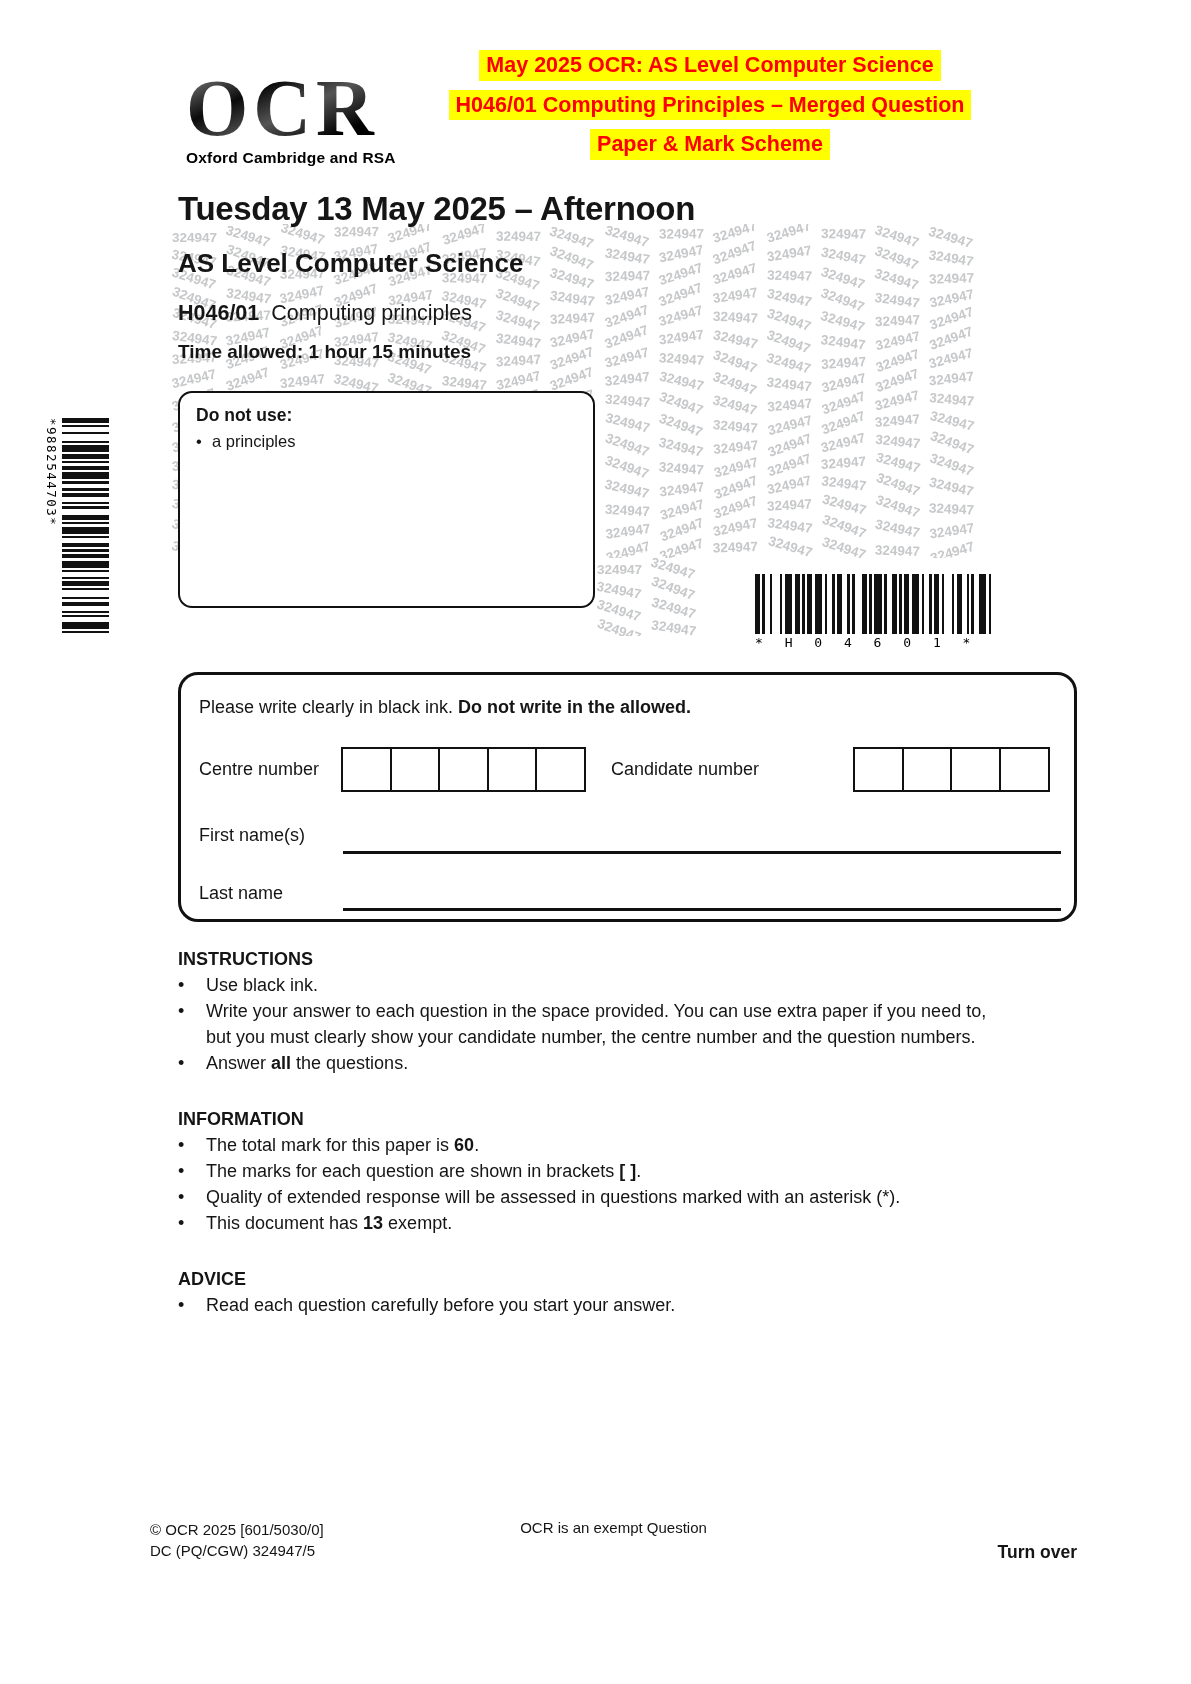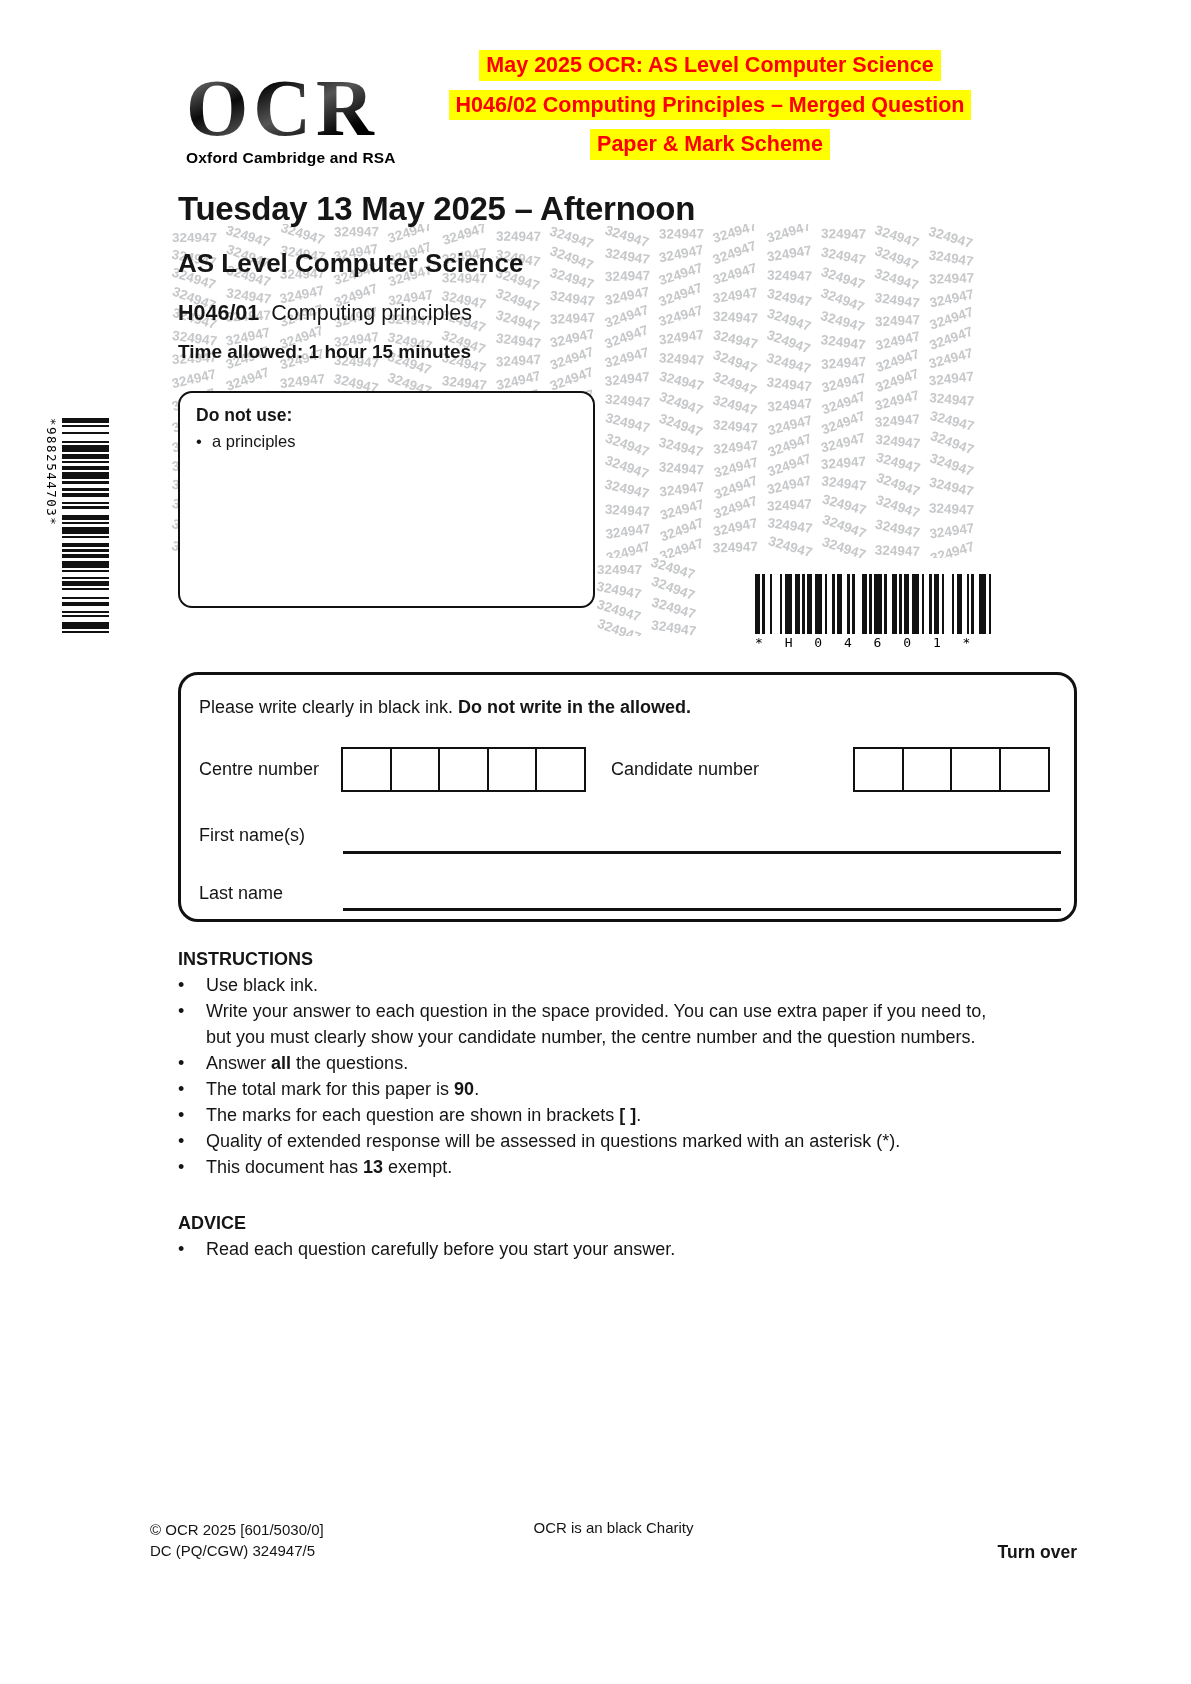--- a/index.html
+++ b/index.html
@@ -109,21 +109,21 @@
     </div>
   <div class="wm" id="wm2" style="color: rgb(199, 200, 202);">
       <div class="wm-row"><span style="transform: rotate(0deg) translateY(3px);">324947</span><span style="transform: rotate(17.3deg) translateY(1.9px);">324947</span></div>
       <div class="wm-row"><span style="transform: rotate(10.5deg) translateY(2.8px);">324947</span><span style="transform: rotate(20deg) translateY(0.8px);">324947</span></div>
       <div class="wm-row"><span style="transform: rotate(17.8deg) translateY(2.1px);">324947</span><span style="transform: rotate(16.7deg) translateY(-0.4px);">324947</span></div>
       <div class="wm-row"><span style="transform: rotate(19.9deg) translateY(1.1px);">324947</span><span style="transform: rotate(8.5deg) translateY(-1.5px);">324947</span></div>
     </div>
 
   <div class="banner">
     <div class="banner-line"><span style="background: rgb(255, 255, 0); color: rgb(255, 0, 0);">May 2025 OCR: AS Level Computer Science</span></div>
-    <div class="banner-line"><span style="background: rgb(255, 255, 0); color: rgb(255, 0, 0);">H046/02 Computing Principles – Merged Question</span></div>
+    <div class="banner-line"><span style="background: rgb(255, 255, 0); color: rgb(255, 0, 0);">H046/01 Computing Principles – Merged Question</span></div>
     <div class="banner-line"><span style="background: rgb(255, 255, 0); color: rgb(255, 0, 0);">Paper &amp; Mark Scheme</span></div>
   </div>
 
   <div class="logo">
     <div class="logo-text">OCR</div>
     <div class="logo-sub">Oxford Cambridge and RSA</div>
   </div>
 
   <div class="title">Tuesday 13 May 2025 – Afternoon</div>
   <div class="subtitle">AS Level Computer Science</div>
@@ -312,23 +312,24 @@
         <span class="bt"><span>Use black ink.</span></span>
       </div>
       <div class="bullet">
         <span class="dot">•</span>
         <span class="bt"><span>Write your answer to each question in the space provided. You can use extra paper if you need to, but you must clearly show your candidate number, the centre number and the question numbers.</span></span>
       </div>
       <div class="bullet">
         <span class="dot">•</span>
         <span class="bt"><span>Answer </span><b>all</b><span> the questions.</span></span>
       </div>
-      <div class="bullet">
-        <span class="dot">•</span>
-        <span class="bt"><span>The total mark for this paper is </span><b>90</b><span>.</span></span>
+      <div class="sec-heading">INFORMATION</div>
+      <div class="bullet">
+        <span class="dot">•</span>
+        <span class="bt"><span>The total mark for this paper is </span><b>60</b><span>.</span></span>
       </div>
       <div class="bullet">
         <span class="dot">•</span>
         <span class="bt"><span>The marks for each question are shown in brackets </span><b>[ ]</b><span>.</span></span>
       </div>
       <div class="bullet">
         <span class="dot">•</span>
         <span class="bt"><span>Quality of extended response will be assessed in questions marked with an asterisk (*).</span></span>
       </div>
       <div class="bullet">
@@ -340,17 +341,17 @@
         <span class="dot">•</span>
         <span class="bt"><span>Read each question carefully before you start your answer.</span></span>
       </div>
     </div>
 
   <div class="footer">
     <div class="footer-left">
       <div>© OCR 2025 [601/5030/0]</div>
       <div>DC (PQ/CGW) 324947/5</div>
     </div>
-    <div class="footer-center">OCR is an black Charity</div>
+    <div class="footer-center">OCR is an exempt Question</div>
     <div class="footer-right">Turn over</div>
   </div>
 
 </div>
 
 </body></html>

